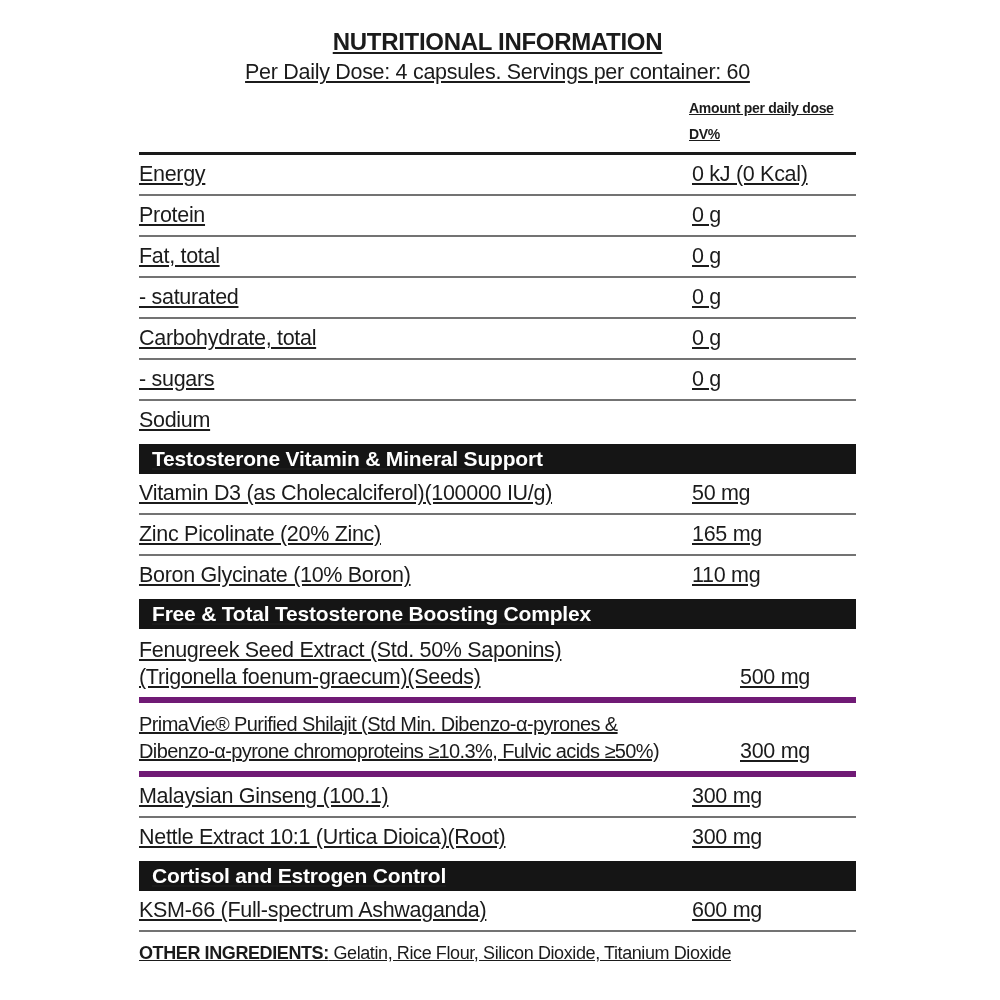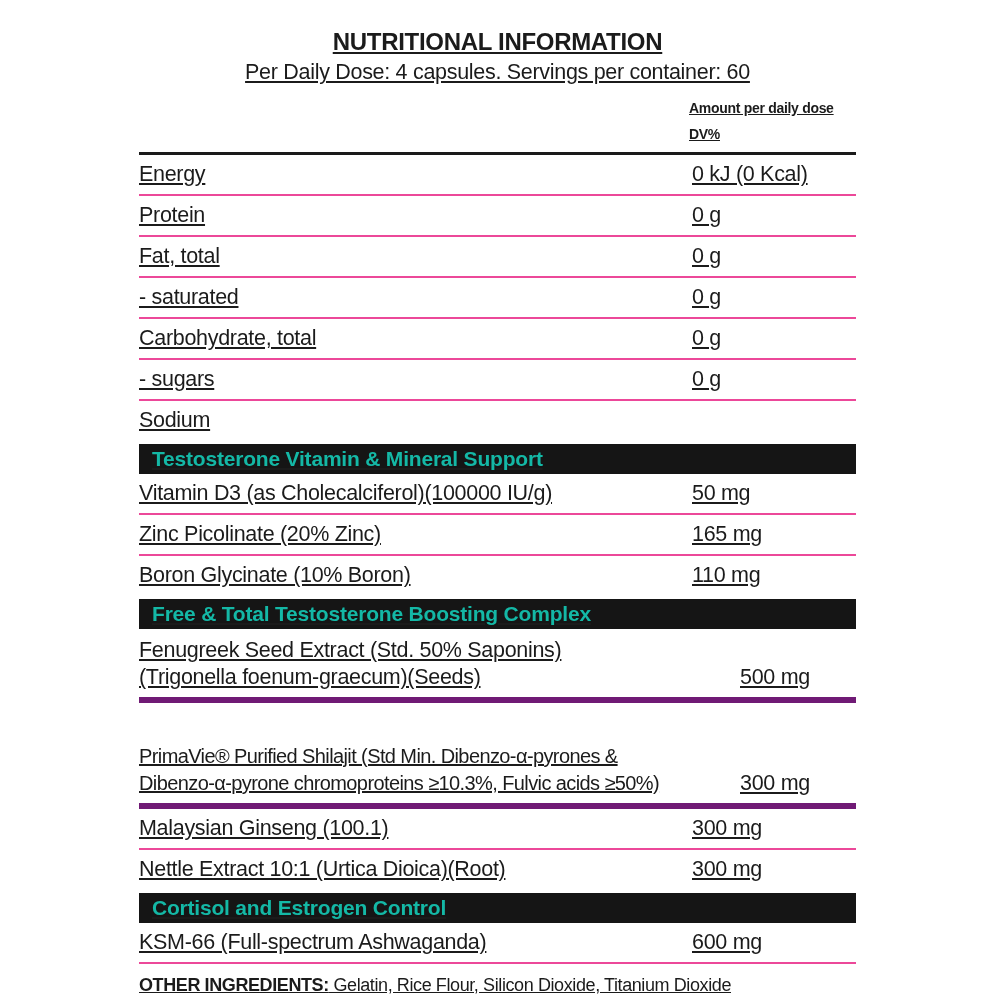--- a/index.html
+++ b/index.html
@@ -45,21 +45,21 @@
     letter-spacing: -0.3px;
   }
   .headrule {
     border-bottom: 3px solid #1a1a1a;
     margin-top: 5px;
   }
   .row {
     display: flex;
     align-items: center;
     height: 39px;
-    border-bottom: 2px solid #ec4899;
+    border-bottom: 2px solid #737373;
     font-size: 21.5px;
     letter-spacing: -0.3px;
   }
   .row.no-sep { border-bottom: none; }
   .row .label { width: 553px; }
   .row .value { flex: 1; white-space: nowrap; }
   .row2 {
     display: flex;
     align-items: flex-end;
     border-bottom: 6px solid #701a75;
@@ -68,27 +68,26 @@
     line-height: 27px;
     letter-spacing: -0.3px;
     gap: 48px;
   }
   .row2 .label { width: 553px; }
   .row2 .label span { display: block; }
   .row2 .value { flex: 1; white-space: nowrap; }
   .row2 .label.condensed {
     font-size: 20px;
     letter-spacing: -0.6px;
-    margin-top: 32px;
   }
   .bar {
     margin-top: 4px;
     height: 30px;
     background: #151515;
-    color: #14b8a6;
+    color: #ffffff;
     display: flex;
     align-items: center;
     padding-left: 13px;
     font-weight: 700;
     font-size: 21px;
     letter-spacing: -0.2px;
   }
   .footer {
     margin-top: 11px;
     font-size: 18px;

